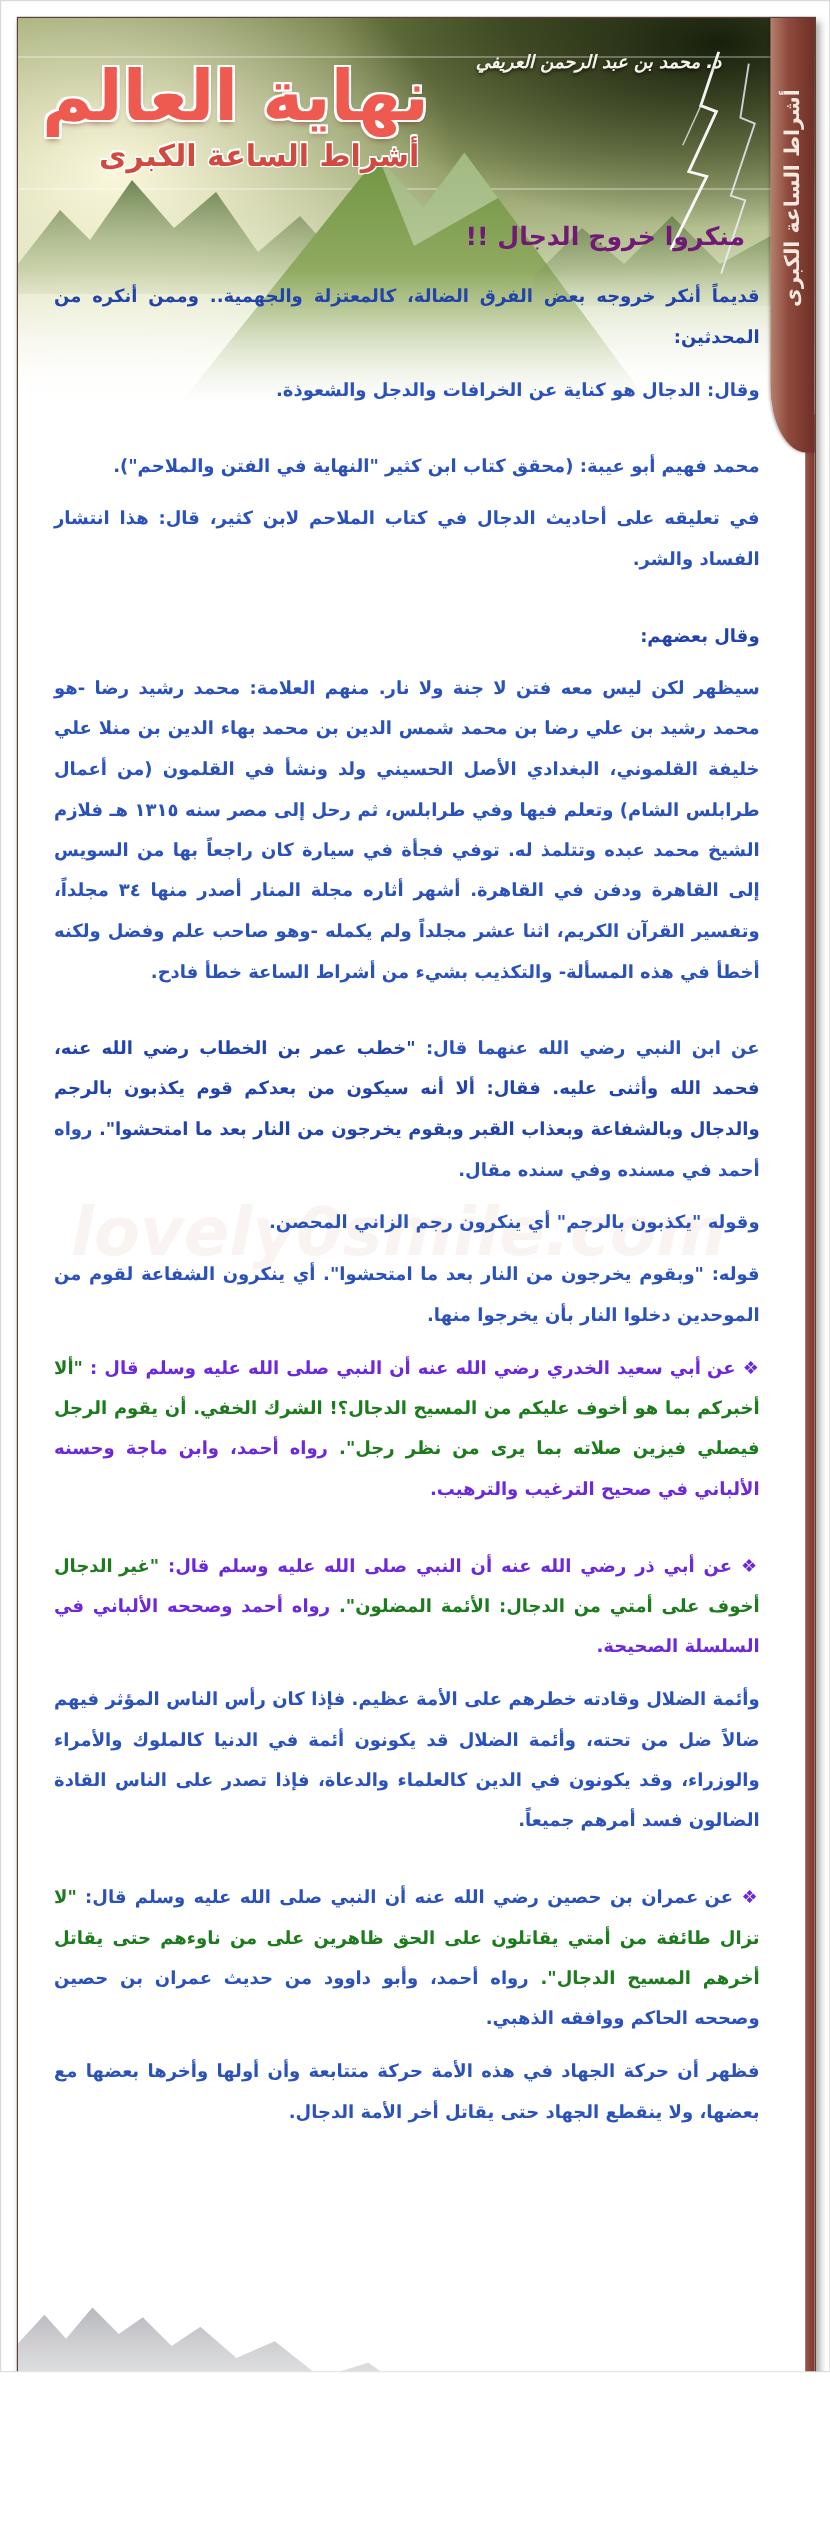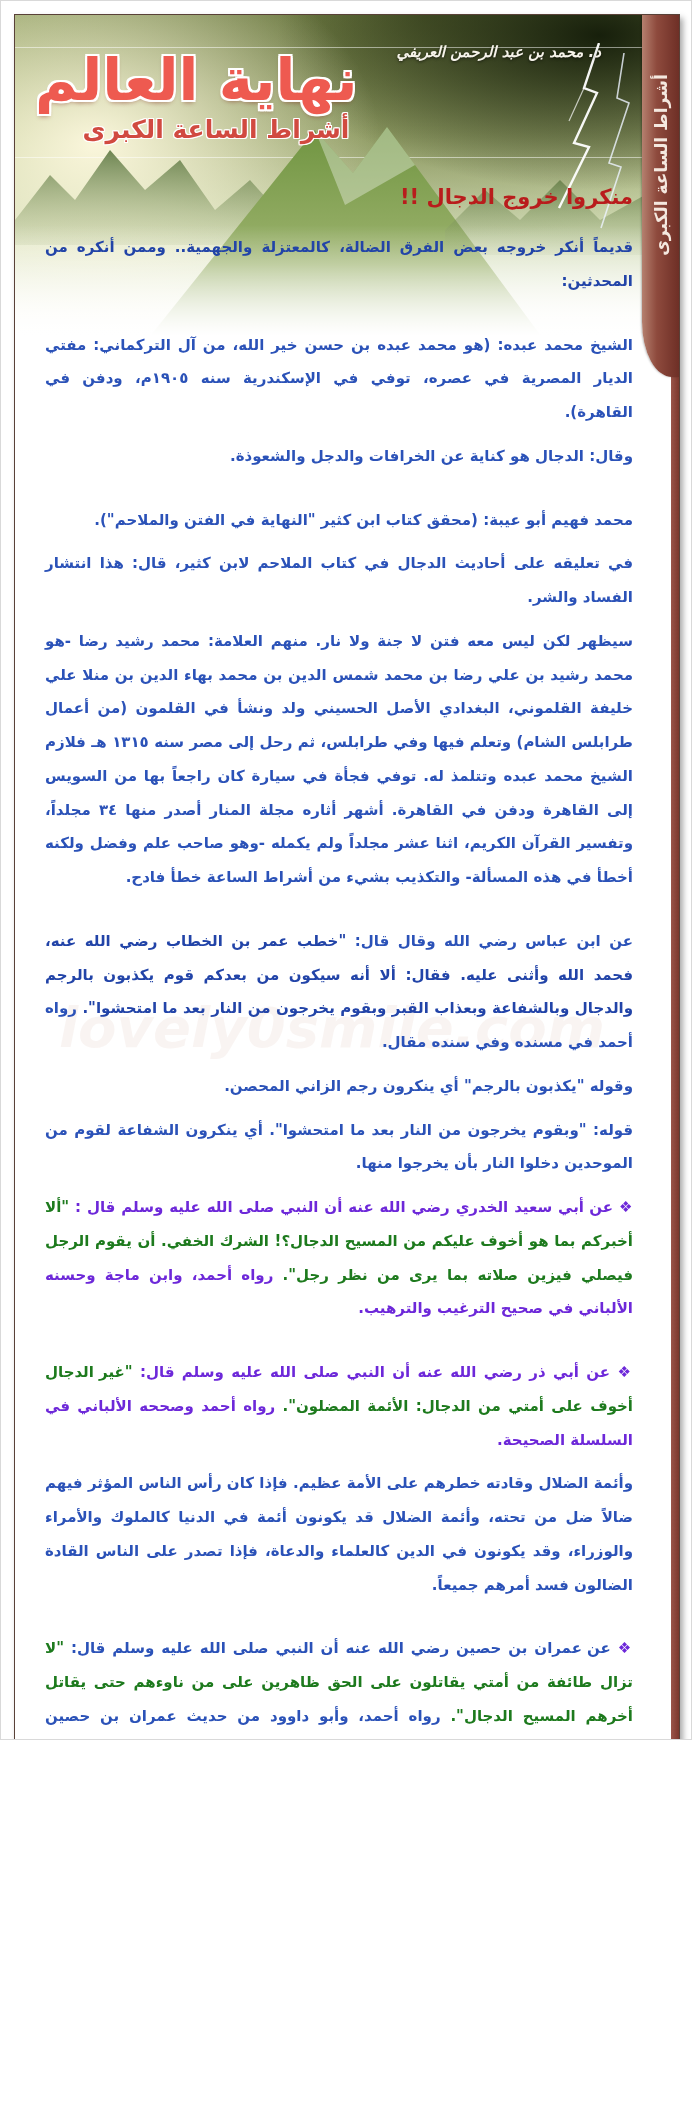--- a/index.html
+++ b/index.html
@@ -1,19 +1,19 @@
 <!DOCTYPE html>
 <html lang="ar" dir="rtl"><head>
 <meta charset="utf-8">
 <style>
   * { margin:0; padding:0; box-sizing:border-box; }
   html,body { background:#ffffff; }
   body { font-family:"DejaVu Sans","Liberation Sans",sans-serif; }
 
-  .page { position:relative; width:692px; height:1740px; background:#fff;
+  .page { position:relative; width:692px; height:1977px; background:#fff;
           border:1px solid #d9d9d9; overflow:hidden; }
 
   .card { position:absolute; left:13px; top:13px; width:666px; height:2077px;
           background:#fff; border:1px solid #594138;
           box-shadow:3px 4px 6px rgba(0,0,0,.35); overflow:hidden; }
 
   
   .banner { position:absolute; top:0; left:0; right:0; height:340px; overflow:hidden;
     background:
       radial-gradient(ellipse 420px 300px at 12% 38%, rgba(255,250,225,.95), rgba(255,246,205,0) 68%),
@@ -43,21 +43,21 @@
       background:linear-gradient(90deg,#b5806f 0%,#8e4a3d 40%,#6e2f26 100%);
       border-bottom-left-radius:30px 55px; box-shadow:-1px 0 2px rgba(0,0,0,.25); }
   .side-strip-text { position:absolute; top:150px; left:50%; width:300px; text-align:center;
       transform:translate(-50%,-50%) rotate(-90deg); font-size:17px; font-weight:bold;
       color:#f4e8df; letter-spacing:1px; white-space:nowrap; }
   .side-line { position:absolute; top:330px; bottom:0; right:0; width:8px; z-index:5;
       background:linear-gradient(90deg,#9a554a,#7c372c); }
 
   
   .article { position:absolute; top:170px; left:30px; right:46px; z-index:4; direction:rtl; }
-  .article-title { font-size:21px; font-weight:bold; color:#b91c1c; text-align:right; margin:0 0 22px; }
+  .article-title { font-size:21px; font-weight:bold; color:#701a75; text-align:right; margin:0 12px 22px; }
   .para { font-size:15px; line-height:2.25; font-weight:bold; text-align:justify;
           text-align-last:right; margin:0 0 10px; color:#2b52b8; }
   .para.sp { margin-top:30px; }
   .seg-b  { color:#2b52b8; }
   .seg-bb { color:#2244a8; }
   .seg-g  { color:#6d28d9; }
   .seg-gb { color:#1d7a1d; }
 
   .ghost-mark { position:absolute; top:980px; left:40px; right:70px; z-index:1;
       font-size:56px; font-weight:bold; font-style:italic; text-align:center;
@@ -119,26 +119,26 @@
       <div class="side-strip-text">أشراط الساعة الكبرى</div>
     </div>
     <div class="side-line"></div>
 
     <div class="ghost-mark">lovely0smile.com</div>
 
     <div class="article">
       <h1 class="article-title">منكروا خروج الدجال !!</h1>
       <div>
           <p class="para "><span class="seg-bb">قديماً أنكر خروجه بعض الفرق الضالة، كالمعتزلة والجهمية.. وممن أنكره من المحدثين:</span></p>
-          <p class="para sp"><span class="seg-b">الشيخ محمد عبده: (هو محمد عبده بن حسن خير الله، من آل التركماني: مفتي الديار المصرية في عصره، توفي في الإسكندرية سنه ١٩٠٥م، ودفن في القاهرة).</span></p>
           <p class="para "><span class="seg-b">وقال: الدجال هو كناية عن الخرافات والدجل والشعوذة.</span></p>
           <p class="para sp"><span class="seg-b">محمد فهيم أبو عيبة: (محقق كتاب ابن كثير "النهاية في الفتن والملاحم").</span></p>
           <p class="para "><span class="seg-b">في تعليقه على أحاديث الدجال في كتاب الملاحم لابن كثير، قال: هذا انتشار الفساد والشر.</span></p>
+          <p class="para sp"><span class="seg-bb">وقال بعضهم:</span></p>
           <p class="para "><span class="seg-b">سيظهر لكن ليس معه فتن لا جنة ولا نار. منهم العلامة: محمد رشيد رضا -هو محمد رشيد بن علي رضا بن محمد شمس الدين بن محمد بهاء الدين بن منلا علي خليفة القلموني، البغدادي الأصل الحسيني ولد ونشأ في القلمون (من أعمال طرابلس الشام) وتعلم فيها وفي طرابلس، ثم رحل إلى مصر سنه ١٣١٥ هـ فلازم الشيخ محمد عبده وتتلمذ له. توفي فجأة في سيارة كان راجعاً بها من السويس إلى القاهرة ودفن في القاهرة. أشهر أثاره مجلة المنار أصدر منها ٣٤ مجلداً، وتفسير القرآن الكريم، اثنا عشر مجلداً ولم يكمله -وهو صاحب علم وفضل ولكنه أخطأ في هذه المسألة- والتكذيب بشيء من أشراط الساعة خطأ فادح.</span></p>
-          <p class="para sp"><span class="seg-b">عن ابن عباس رضي الله وقال قال: </span><span class="seg-bb">"خطب عمر بن الخطاب رضي الله عنه، فحمد الله وأثنى عليه. فقال: ألا أنه سيكون من بعدكم قوم يكذبون بالرجم والدجال وبالشفاعة وبعذاب القبر وبقوم يخرجون من النار بعد ما امتحشوا". </span><span class="seg-b">رواه أحمد في مسنده وفي سنده مقال.</span></p>
+          <p class="para sp"><span class="seg-b">عن ابن النبي رضي الله عنهما قال: </span><span class="seg-bb">"خطب عمر بن الخطاب رضي الله عنه، فحمد الله وأثنى عليه. فقال: ألا أنه سيكون من بعدكم قوم يكذبون بالرجم والدجال وبالشفاعة وبعذاب القبر وبقوم يخرجون من النار بعد ما امتحشوا". </span><span class="seg-b">رواه أحمد في مسنده وفي سنده مقال.</span></p>
           <p class="para "><span class="seg-b">وقوله "يكذبون بالرجم" أي ينكرون رجم الزاني المحصن.</span></p>
           <p class="para "><span class="seg-b">قوله: "وبقوم يخرجون من النار بعد ما امتحشوا". أي ينكرون الشفاعة لقوم من الموحدين دخلوا النار بأن يخرجوا منها.</span></p>
           <p class="para "><span class="seg-g">❖ </span><span class="seg-g">عن أبي سعيد الخدري رضي الله عنه أن النبي صلى الله عليه وسلم قال : </span><span class="seg-gb">"ألا أخبركم بما هو أخوف عليكم من المسيح الدجال؟! الشرك الخفي. أن يقوم الرجل فيصلي فيزين صلاته بما يرى من نظر رجل". </span><span class="seg-g">رواه أحمد، وابن ماجة وحسنه الألباني في صحيح الترغيب والترهيب.</span></p>
           <p class="para sp"><span class="seg-g">❖ </span><span class="seg-g">عن أبي ذر رضي الله عنه أن النبي صلى الله عليه وسلم قال: </span><span class="seg-gb">"غير الدجال أخوف على أمتي من الدجال: الأئمة المضلون". </span><span class="seg-g">رواه أحمد وصححه الألباني في السلسلة الصحيحة.</span></p>
           <p class="para "><span class="seg-b">وأئمة الضلال وقادته خطرهم على الأمة عظيم. فإذا كان رأس الناس المؤثر فيهم ضالاً ضل من تحته، وأئمة الضلال قد يكونون أئمة في الدنيا كالملوك والأمراء والوزراء، وقد يكونون في الدين كالعلماء والدعاة، فإذا تصدر على الناس القادة الضالون فسد أمرهم جميعاً.</span></p>
           <p class="para sp"><span class="seg-g">❖ </span><span class="seg-b">عن عمران بن حصين رضي الله عنه أن النبي صلى الله عليه وسلم قال: </span><span class="seg-gb">"لا تزال طائفة من أمتي يقاتلون على الحق ظاهرين على من ناوءهم حتى يقاتل أخرهم المسيح الدجال". </span><span class="seg-b">رواه أحمد، وأبو داوود من حديث عمران بن حصين وصححه الحاكم ووافقه الذهبي.</span></p>
           <p class="para "><span class="seg-b">فظهر أن حركة الجهاد في هذه الأمة حركة متتابعة وأن أولها وأخرها بعضها مع بعضها، ولا ينقطع الجهاد حتى يقاتل أخر الأمة الدجال.</span></p>
         </div>
 
     </div>

